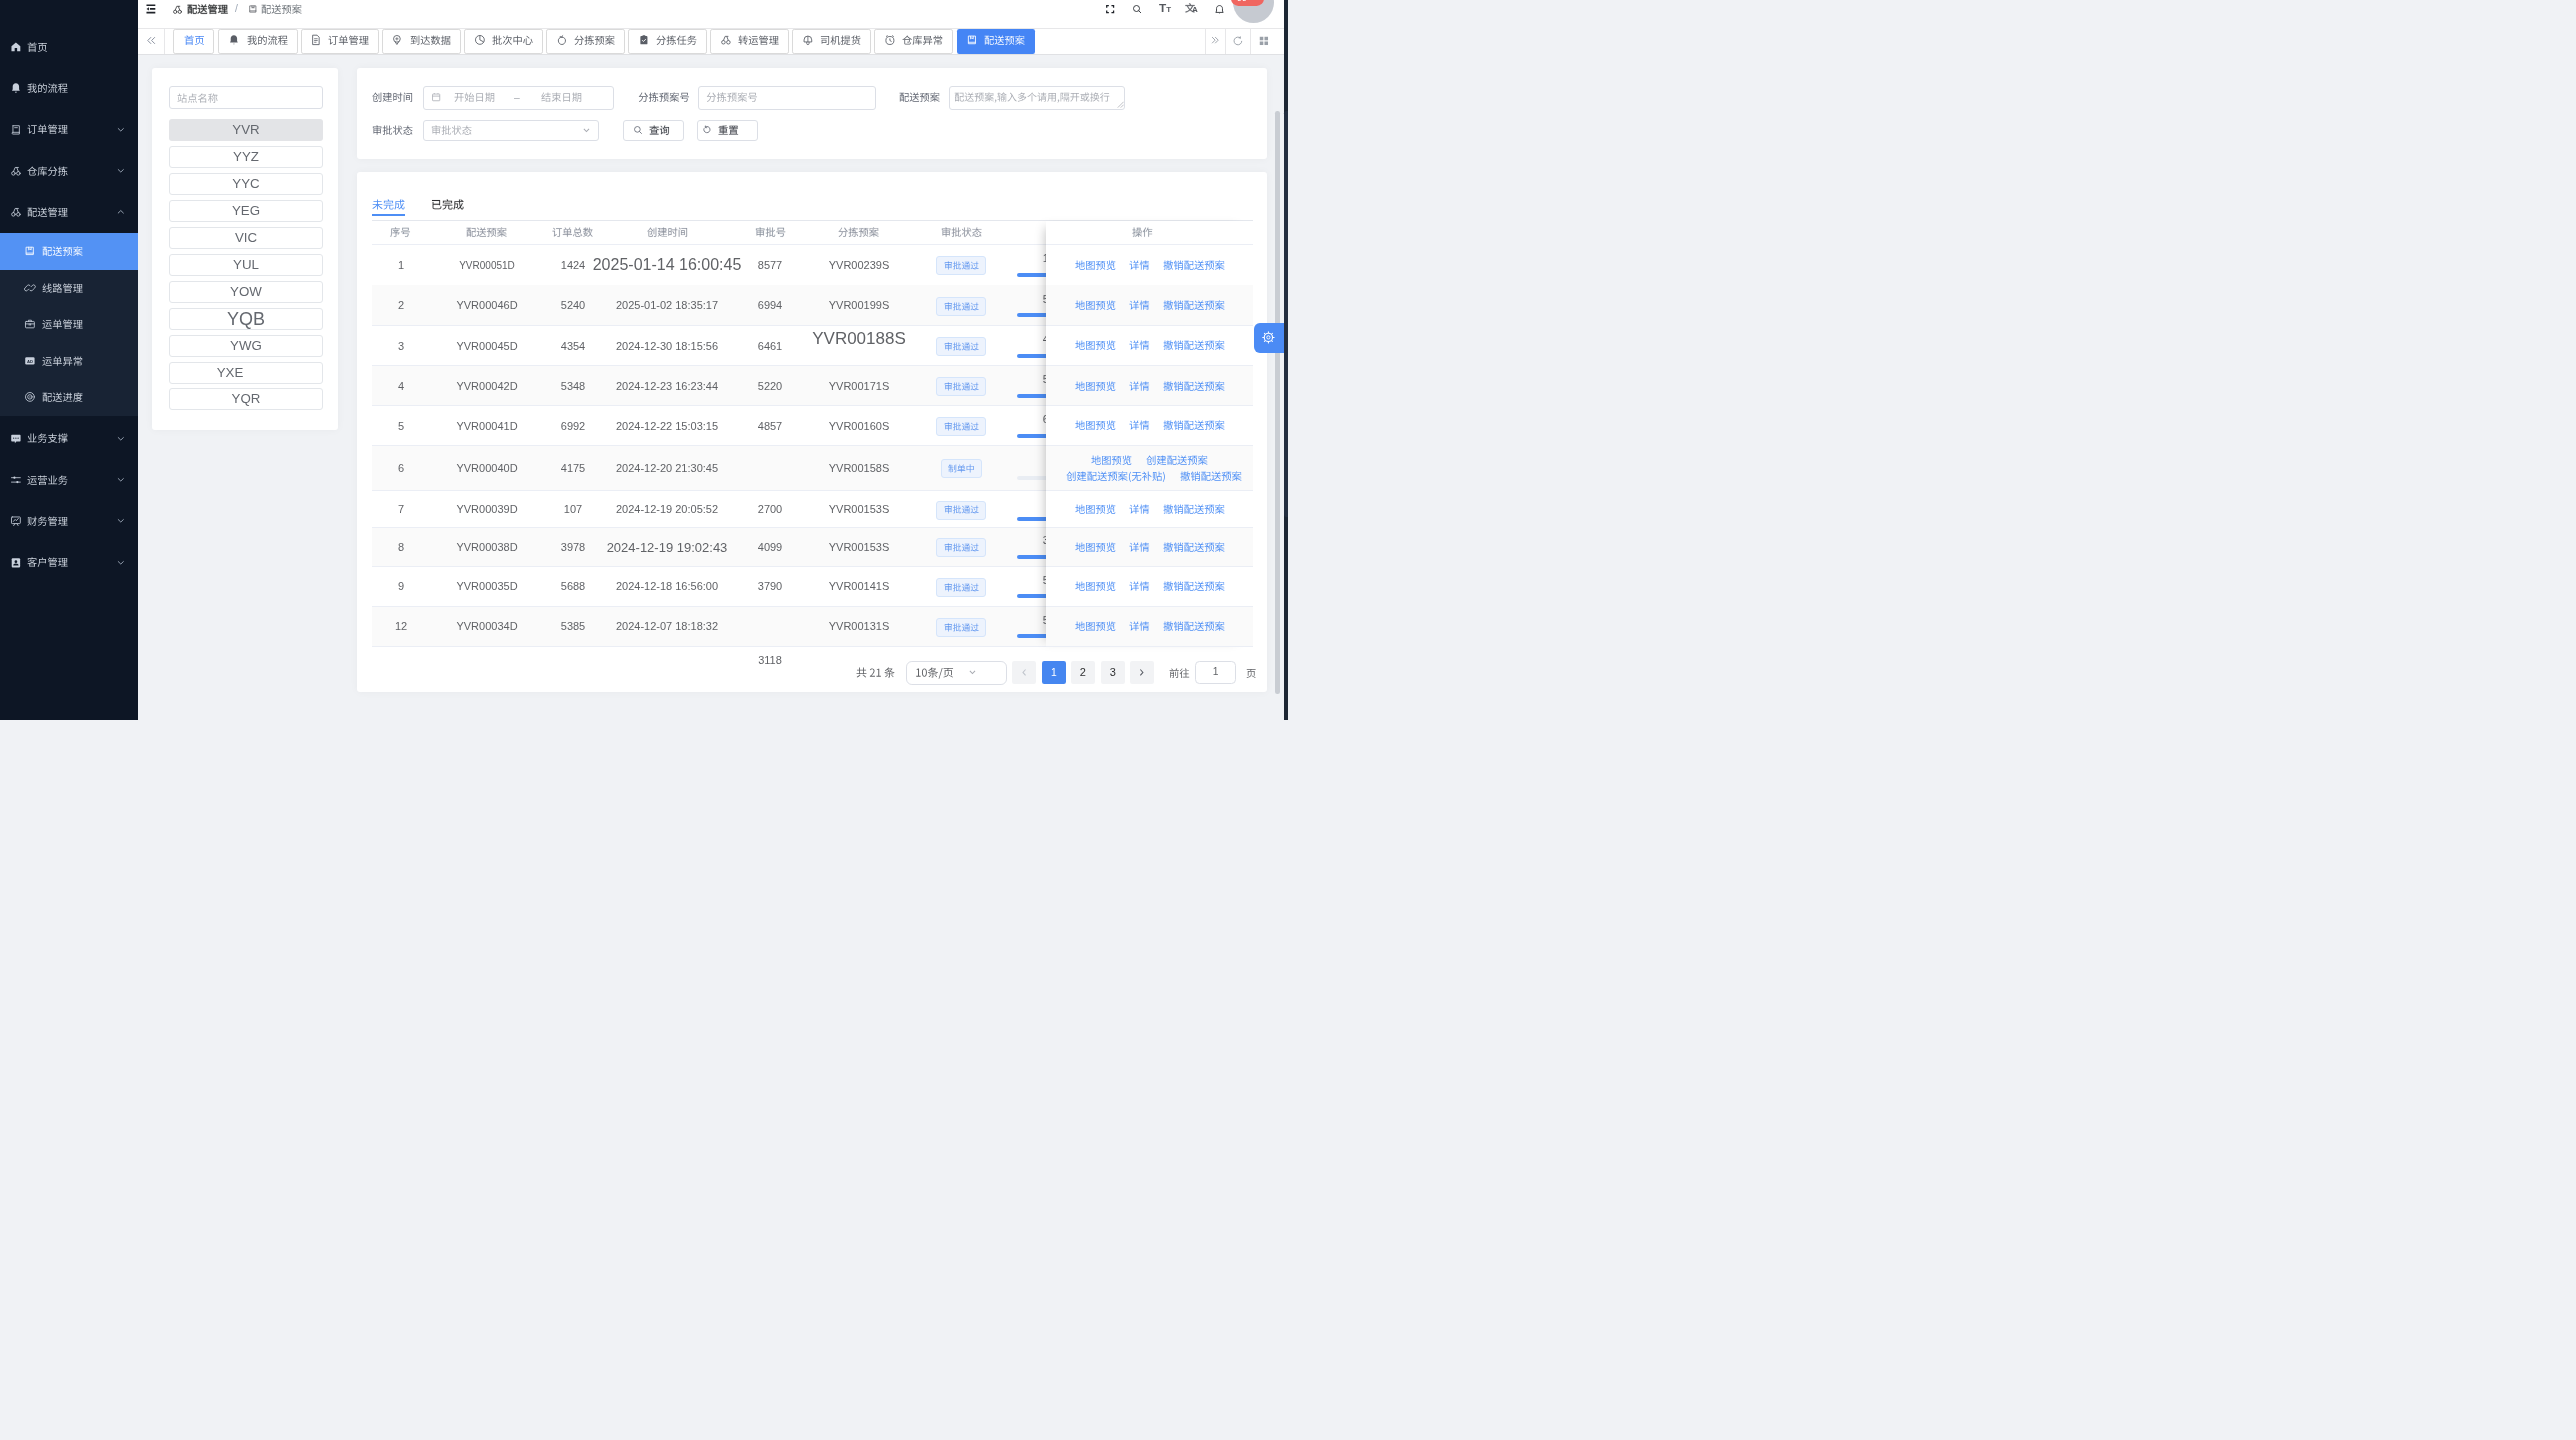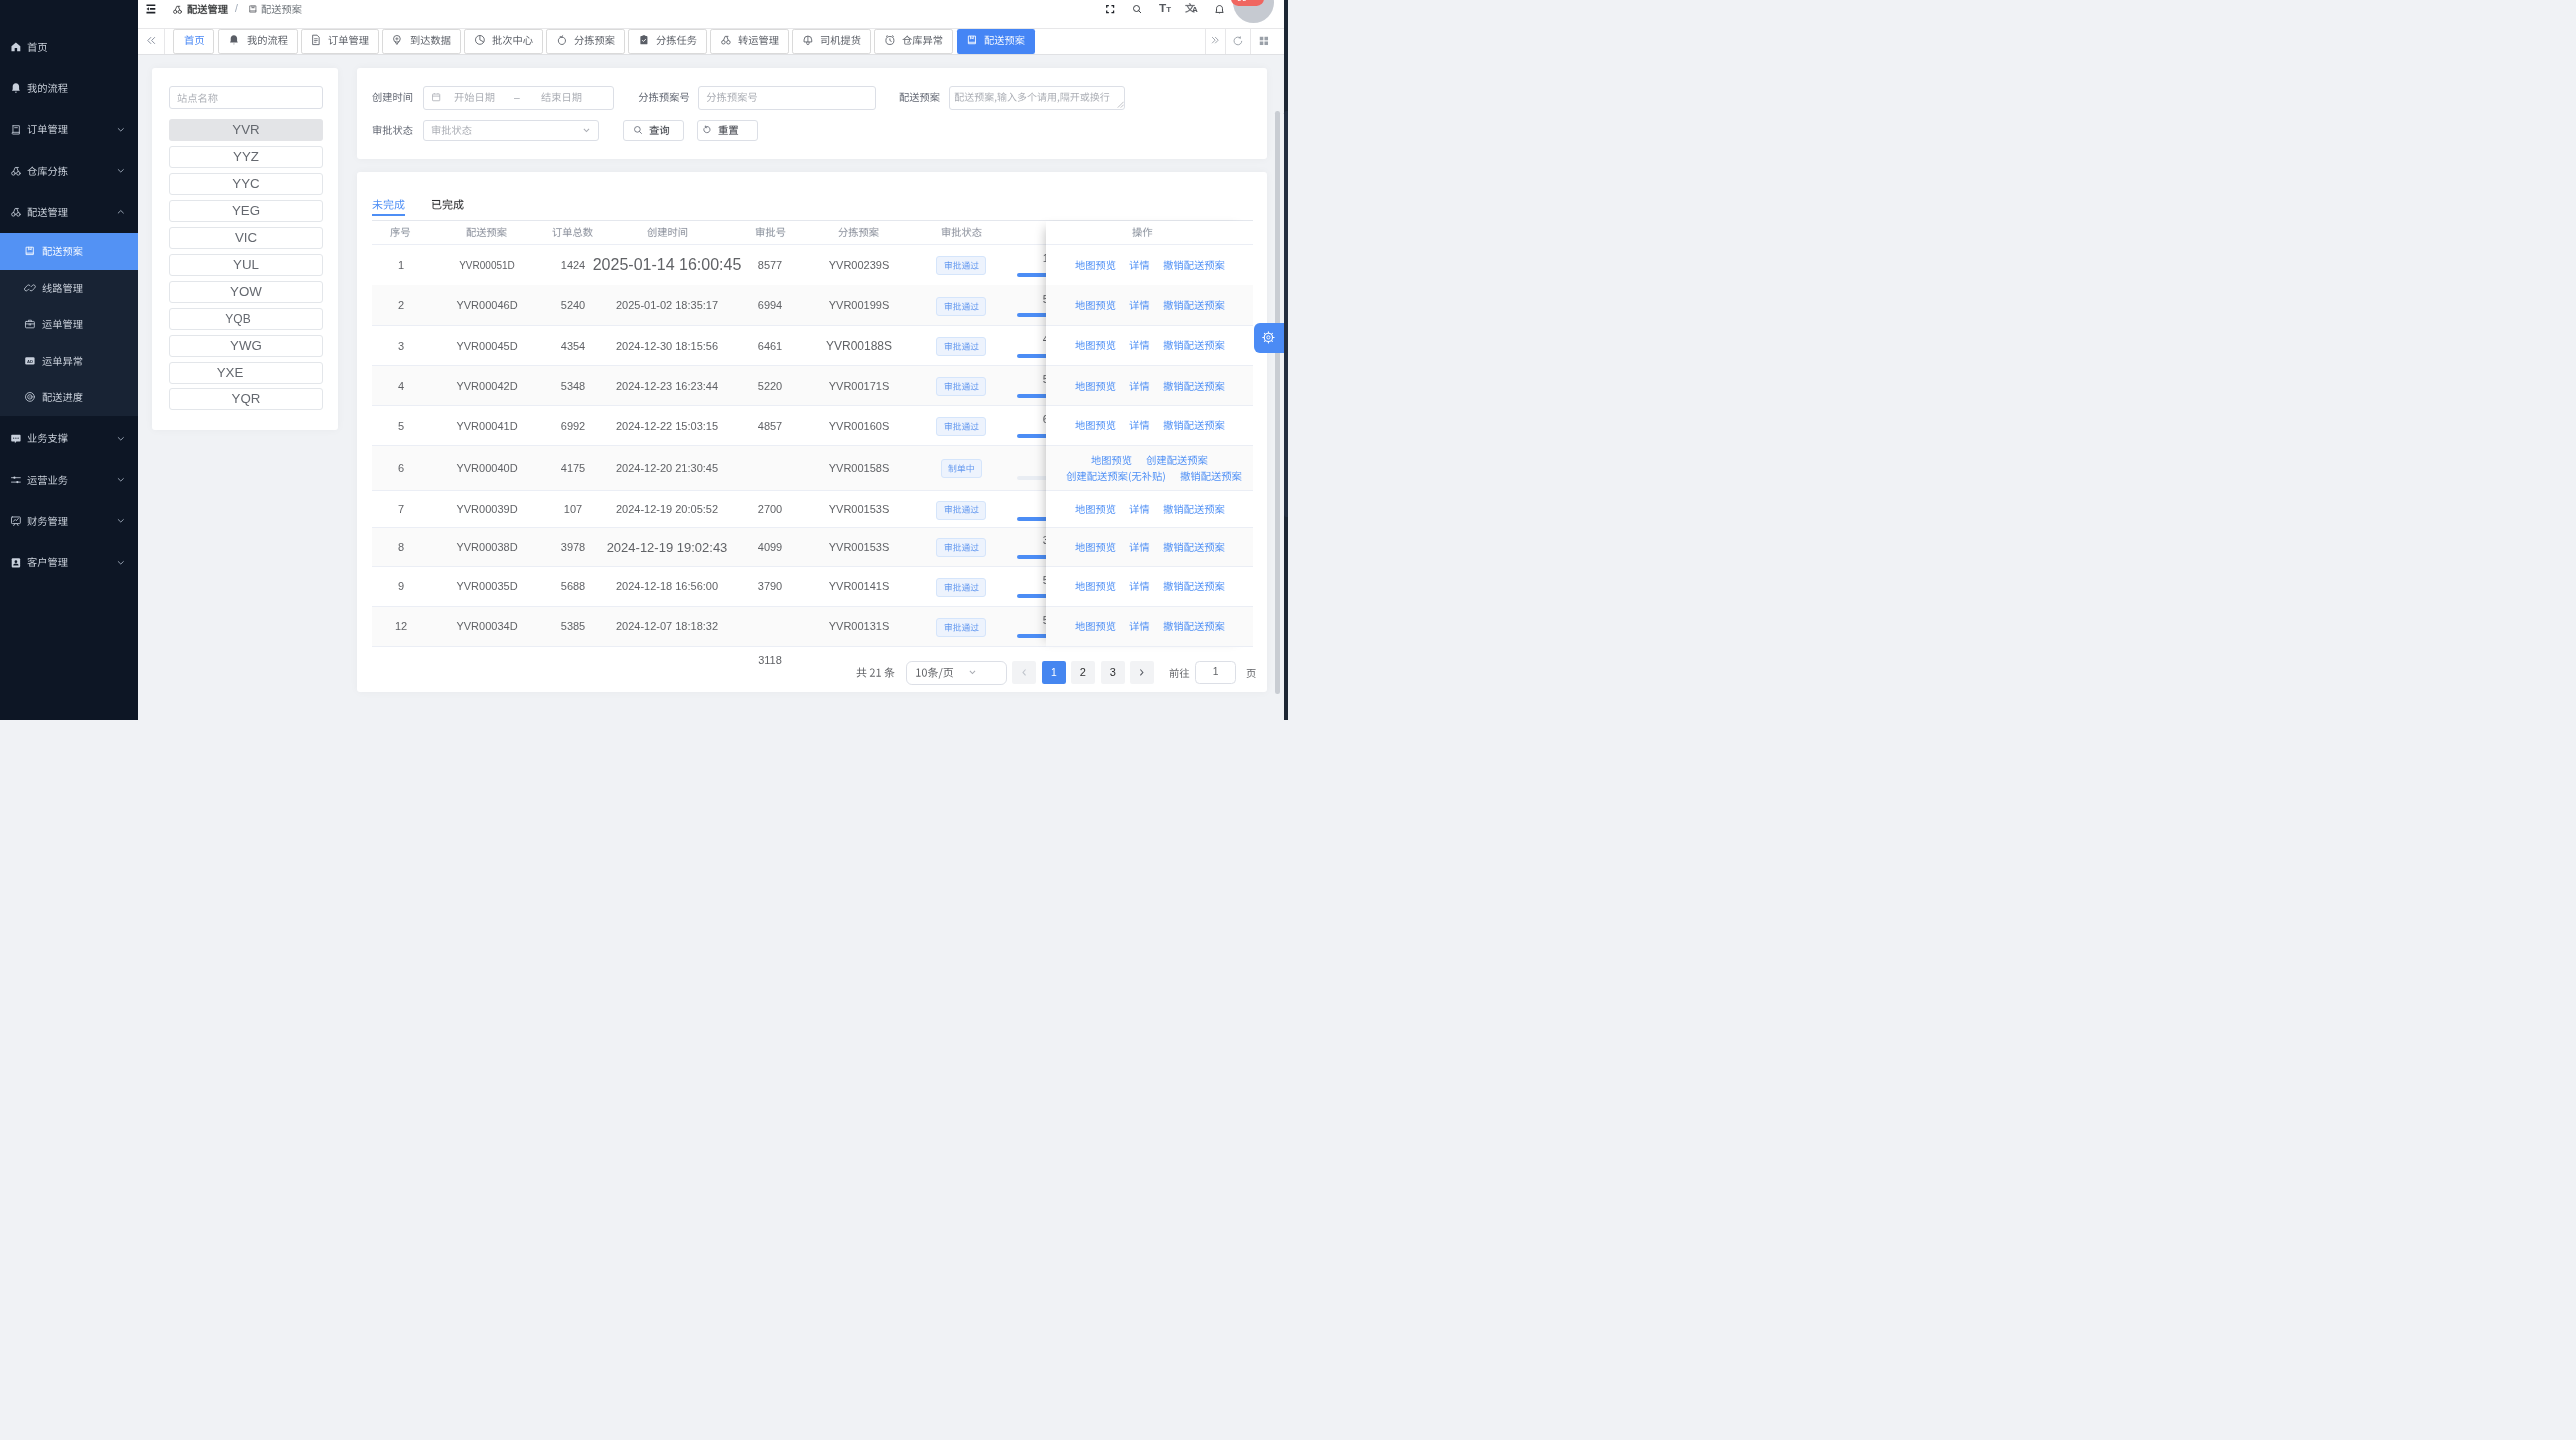--- a/index.html
+++ b/index.html
@@ -553,21 +553,21 @@
 <div class="lat" style="left:169px;top:173px;width:154px;height:22.4px;line-height:22.4px;text-align:center;font-size:13.3px;color:#64686f">YYC</div>
 <div class="abs" style="left:169px;top:200px;width:154px;height:22.4px;background:#fff;border:0.7px solid #e3e6ea;border-radius:3px"></div>
 <div class="lat" style="left:169px;top:200px;width:154px;height:22.4px;line-height:22.4px;text-align:center;font-size:13.3px;color:#64686f">YEG</div>
 <div class="abs" style="left:169px;top:227px;width:154px;height:22.4px;background:#fff;border:0.7px solid #e3e6ea;border-radius:3px"></div>
 <div class="lat" style="left:169px;top:227px;width:154px;height:22.4px;line-height:22.4px;text-align:center;font-size:13.3px;color:#64686f">VIC</div>
 <div class="abs" style="left:169px;top:254px;width:154px;height:22.4px;background:#fff;border:0.7px solid #e3e6ea;border-radius:3px"></div>
 <div class="lat" style="left:169px;top:254px;width:154px;height:22.4px;line-height:22.4px;text-align:center;font-size:13.3px;color:#64686f">YUL</div>
 <div class="abs" style="left:169px;top:281px;width:154px;height:22.4px;background:#fff;border:0.7px solid #e3e6ea;border-radius:3px"></div>
 <div class="lat" style="left:169px;top:281px;width:154px;height:22.4px;line-height:22.4px;text-align:center;font-size:13.3px;color:#64686f">YOW</div>
 <div class="abs" style="left:169px;top:308px;width:154px;height:22.4px;background:#fff;border:0.7px solid #e3e6ea;border-radius:3px"></div>
-<div class="lat" style="left:161px;top:308px;width:154px;height:22.4px;line-height:22.4px;text-align:center;font-size:12px;color:#64686f">YQB</div>
+<div class="lat" style="left:169px;top:308px;width:154px;height:22.4px;line-height:22.4px;text-align:center;font-size:18px;color:#64686f">YQB</div>
 <div class="abs" style="left:169px;top:335px;width:154px;height:22.4px;background:#fff;border:0.7px solid #e3e6ea;border-radius:3px"></div>
 <div class="lat" style="left:169px;top:335px;width:154px;height:22.4px;line-height:22.4px;text-align:center;font-size:13.3px;color:#64686f">YWG</div>
 <div class="abs" style="left:169px;top:362px;width:154px;height:22.4px;background:#fff;border:0.7px solid #e3e6ea;border-radius:3px"></div>
 <div class="lat" style="left:169px;top:362px;width:122px;height:22.4px;line-height:22.4px;text-align:center;font-size:13.3px;color:#64686f">YXE</div>
 <div class="abs" style="left:169px;top:388px;width:154px;height:22.4px;background:#fff;border:0.7px solid #e3e6ea;border-radius:3px"></div>
 <div class="lat" style="left:169px;top:388px;width:154px;height:22.4px;line-height:22.4px;text-align:center;font-size:13.3px;color:#64686f">YQR</div>
 <div class="card" style="left:357px;top:68px;width:910px;height:91px;box-shadow:0 0 8.9px rgba(0,0,0,.04)"></div>
 <svg style="position:absolute;left:372px;top:92px;overflow:visible" width="41" height="10.3" viewBox="0 0 56 14">
       <g fill="#5f6470" transform="translate(0,12.32) scale(0.01400,-0.01400)">
         <use href="#g521B" x="0"></use>
@@ -799,21 +799,21 @@
       </g>
     </svg>
 <div class="lat" style="left:1055px;top:299px;font-size:11px;color:#606266;transform:translate(-50%,-50%)">5240</div>
 <div class="abs" style="left:1017px;top:313px;width:75px;height:4.4px;border-radius:2.2px;background:#4c8df5"></div>
 <div class="abs" style="left:372px;top:365px;width:881px;height:0.7px;background:#ebeef5"></div>
 <div class="lat" style="left:401px;top:346px;font-size:11px;color:#606266;transform:translate(-50%,-50%)">3</div>
 <div class="lat" style="left:487px;top:346px;font-size:11px;color:#606266;transform:translate(-50%,-50%)">YVR00045D</div>
 <div class="lat" style="left:573px;top:346px;font-size:11px;color:#606266;transform:translate(-50%,-50%)">4354</div>
 <div class="lat" style="left:667px;top:346px;font-size:11px;color:#606266;transform:translate(-50%,-50%)">2024-12-30 18:15:56</div>
 <div class="lat" style="left:770px;top:346px;font-size:11px;color:#606266;transform:translate(-50%,-50%)">6461</div>
-<div class="lat" style="left:859px;top:346px;font-size:12px;color:#606266;transform:translate(-50%,-50%)">YVR00188S</div>
+<div class="lat" style="left:859px;top:339px;font-size:17px;color:#606266;transform:translate(-50%,-50%)">YVR00188S</div>
 <div class="abs" style="left:936px;top:337px;width:50px;height:18.5px;background:#edf3fd;border:0.7px solid #d5e5fb;border-radius:3px"></div>
 <svg style="position:absolute;left:944px;top:342px;overflow:visible" width="35" height="8.9" viewBox="0 0 48 12">
       <g fill="#5e95ef" transform="translate(0,10.56) scale(0.01200,-0.01200)">
         <use href="#g5BA1" x="0"></use>
         <use href="#g6279" x="1000"></use>
         <use href="#g901A" x="2000"></use>
         <use href="#g8FC7" x="3000"></use>
       </g>
     </svg>
 <div class="lat" style="left:1055px;top:339px;font-size:11px;color:#606266;transform:translate(-50%,-50%)">4354</div>

